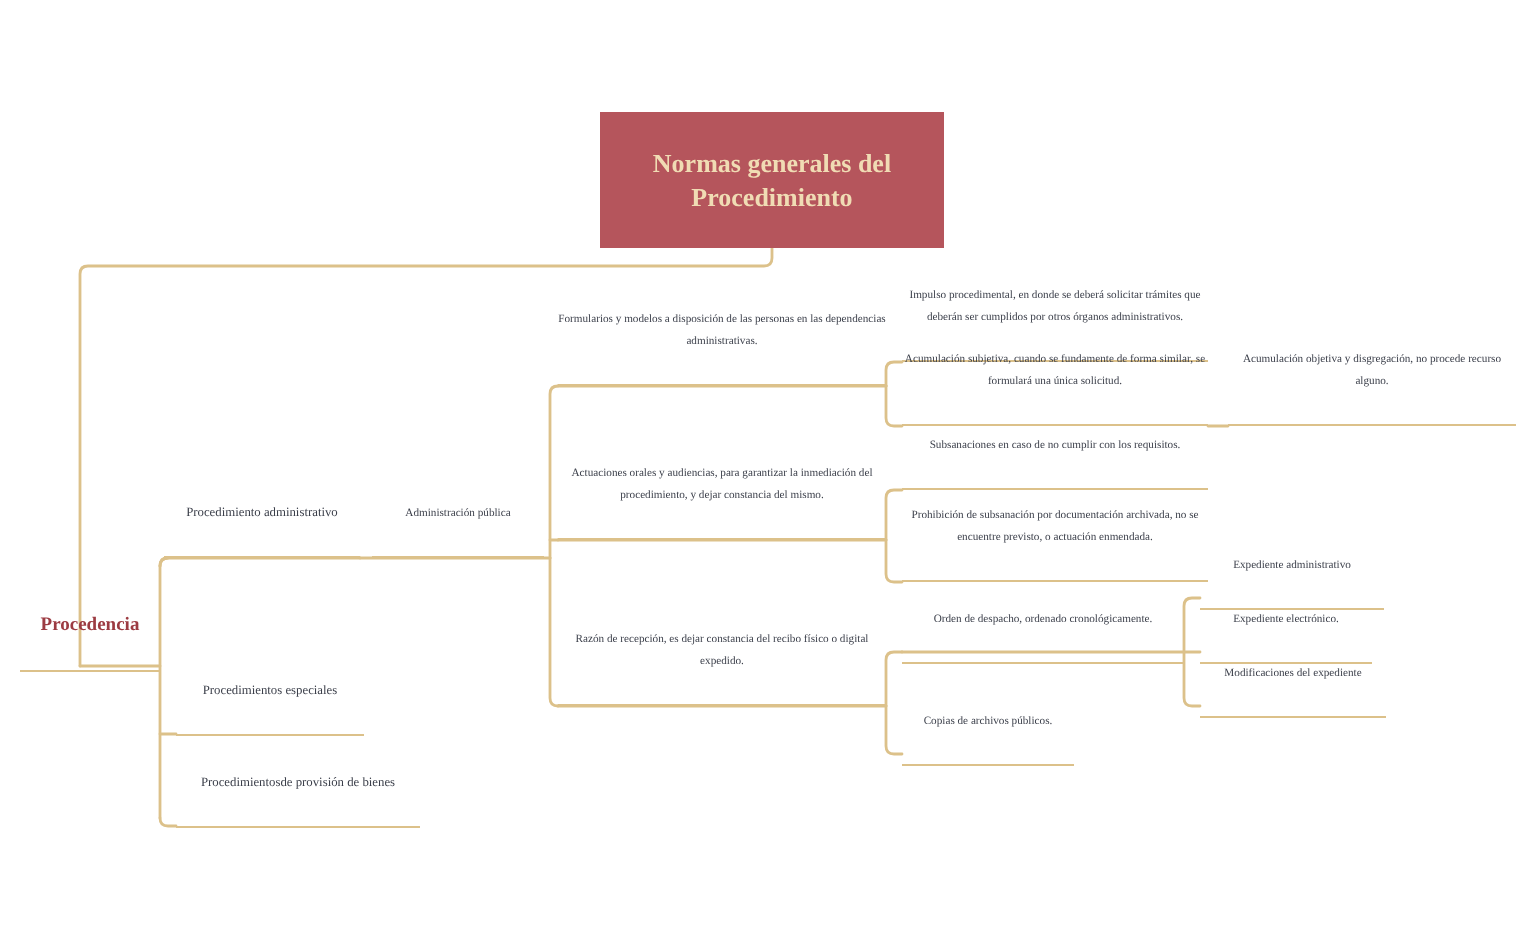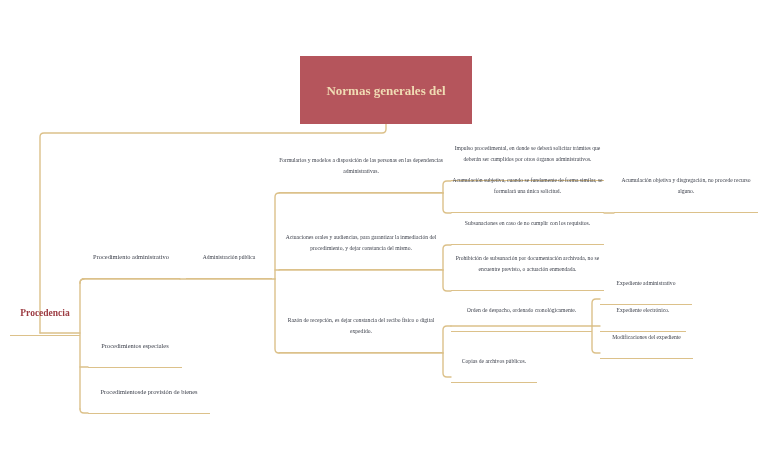--- a/index.html
+++ b/index.html
@@ -100,20 +100,21 @@
       <path d="M451 322 L592 322"></path>
       <path d="M592 322 L592 299 Q592 295 596 295 L600 295"></path>
       <path d="M592 322 L592 322 L600 322"></path>
       <path d="M592 322 L592 345 Q592 349 596 349 L600 349"></path>
     </g>
   </svg>
 
   <div class="root-node" style="left:300px;top:52px;width:172px;height:68px;">
     <div>
       <span>Normas generales del</span>
+      <span>Procedimiento</span>
     </div>
   </div>
 
   <div class="node lvl1" style="left:10px;top:315px;width:70px;height:16px;">
     <span>Procedencia</span>
   </div>
 
   <div class="node lvl2" style="left:82px;top:258px;width:98px;height:17px;">
     <span>Procedimiento administrativo</span>
   </div>

